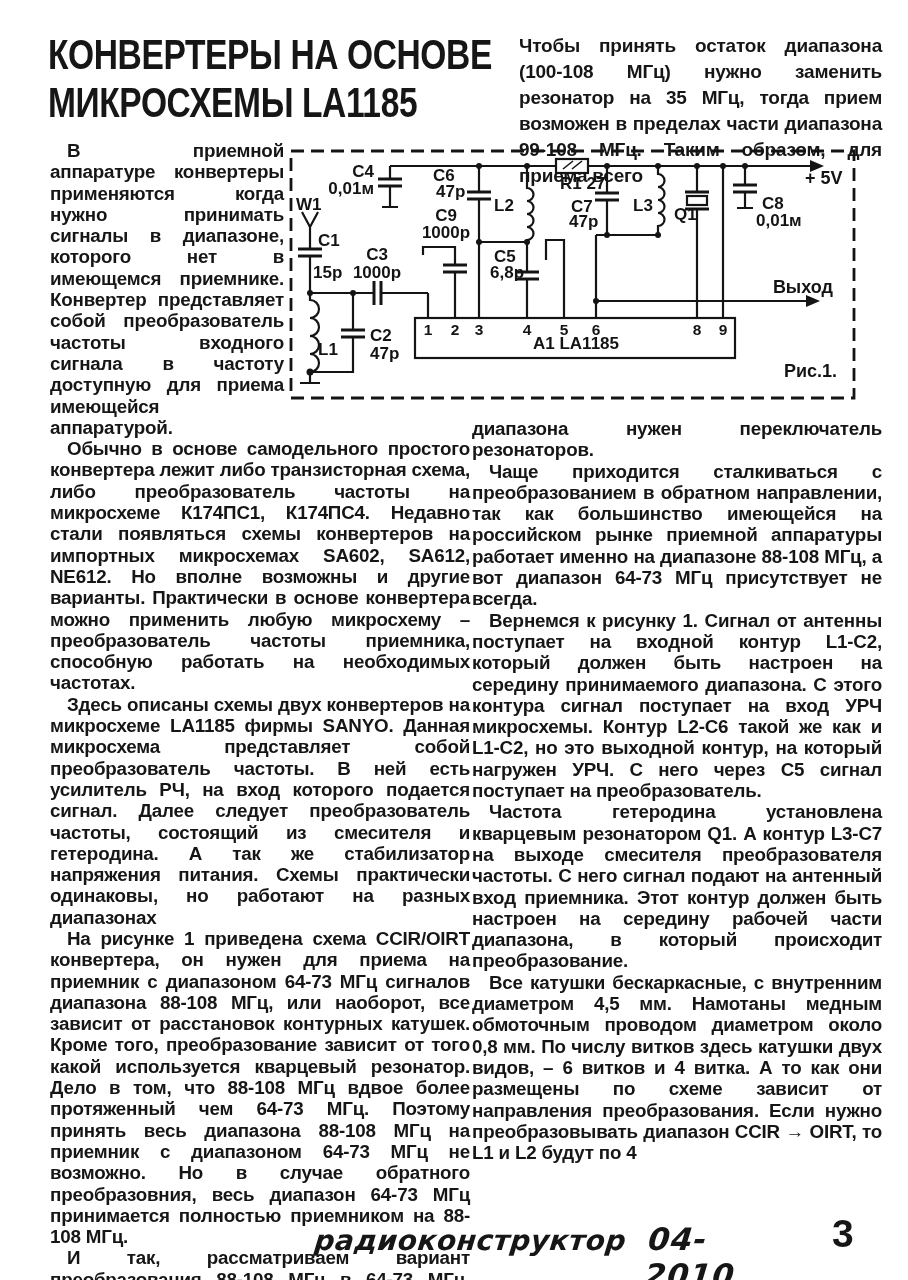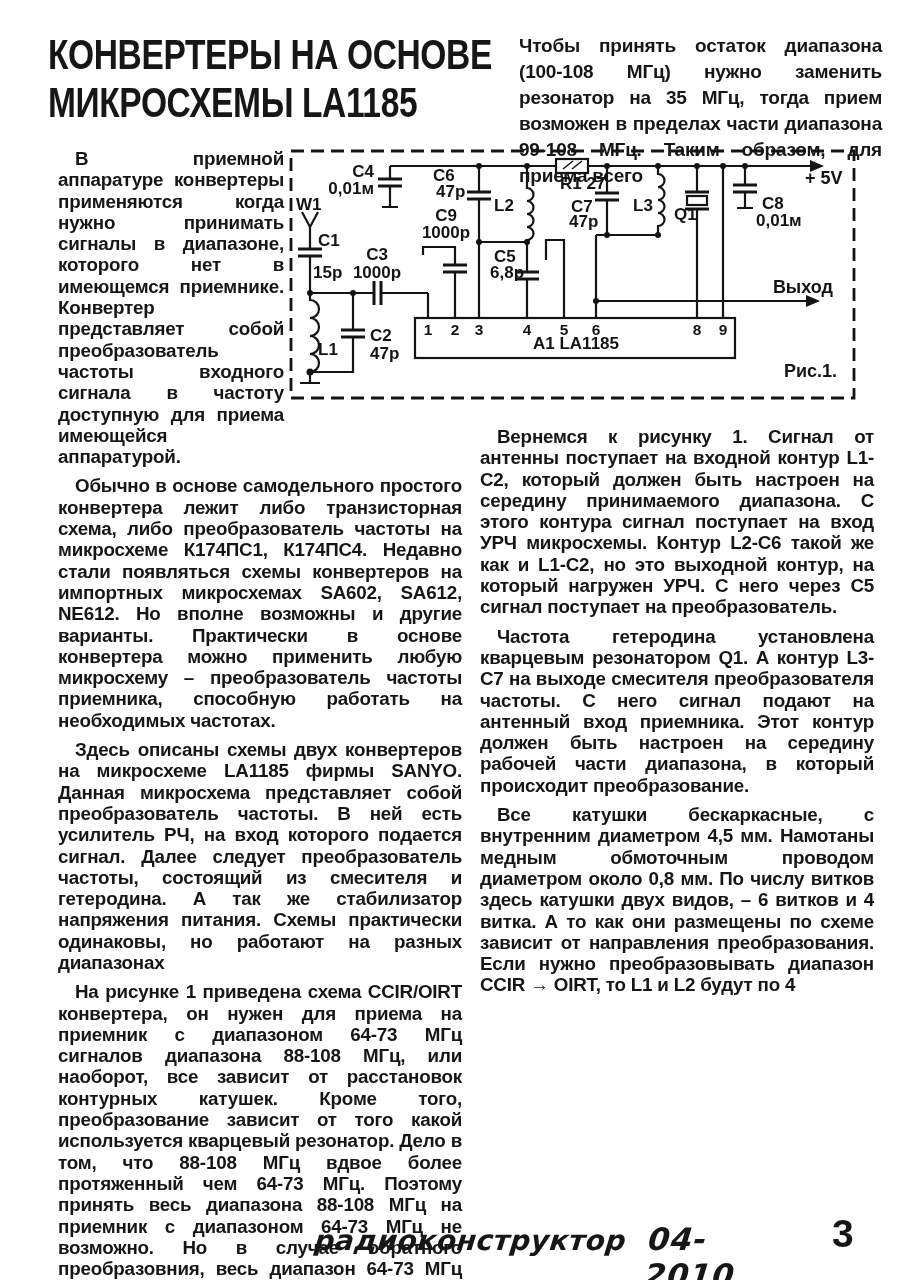--- a/index.html
+++ b/index.html
@@ -20,21 +20,21 @@
     font-size:19px;line-height:26px;font-weight:700;letter-spacing:-0.2px;
     text-align:justify;
   }
   
   .col{
     font-size:18.8px;line-height:21.3px;font-weight:700;letter-spacing:-0.2px;
     text-align:justify;
   }
   #leftcol{left:50px;top:140px;width:420px;}
   #rightcol{left:472px;top:418px;width:410px;}
-  .col p{margin:8px;text-indent:17px;}
+  .col p{margin:0;text-indent:17px;}
   .col p.noindent{text-indent:0;}
   #figspacer{float:right;width:186px;height:290px;}
   
   #figure{left:288px;top:148px;width:570px;height:254px;}
   #figure svg{display:block;width:570px;height:254px;}
   #figure text{font-family:"Liberation Sans",sans-serif;font-weight:700;font-size:17px;fill:#141414;}
   #figure text.small{font-size:15.5px;}
   #figure text.big{font-size:18px;}
   .wire{stroke:#141414;stroke-width:2.2;fill:none;}
   .plate{stroke:#141414;stroke-width:3;fill:none;}
@@ -64,20 +64,22 @@
 <div id="leftcol" class="abs col">
   <div id="figspacer"></div>
   <p>В приемной аппаратуре конвертеры применяются когда нужно принимать сигналы в диапазоне, которого нет в имеющемся приемнике. Конвертер представляет собой преобразователь частоты входного сигнала в частоту доступную для приема имеющейся аппаратурой.</p>
   <p>Обычно в основе самодельного простого конвертера лежит либо транзисторная схема, либо преобразователь частоты на микросхеме К174ПС1, К174ПС4. Недавно стали появляться схемы конвертеров на импортных микросхемах SA602, SA612, NE612. Но вполне возможны и другие варианты. Практически в основе конвертера можно применить любую микросхему – преобразователь частоты приемника, способную работать на необходимых частотах.</p>
   <p>Здесь описаны схемы двух конвертеров на микросхеме LA1185 фирмы SANYO. Данная микросхема представляет собой преобразователь частоты. В ней есть усилитель РЧ, на вход которого подается сигнал. Далее следует преобразователь частоты, состоящий из смесителя и гетеродина. А так же стабилизатор напряжения питания. Схемы практически одинаковы, но работают на разных диапазонах</p>
   <p>На рисунке 1 приведена схема CCIR/OIRT конвертера, он нужен для приема на приемник с диапазоном 64-73 МГц сигналов диапазона 88-108 МГц, или наоборот, все зависит от расстановок контурных катушек. Кроме того, преобразование зависит от того какой используется кварцевый резонатор. Дело в том, что 88-108 МГц вдвое более протяженный чем 64-73 МГц. Поэтому принять весь диапазона 88-108 МГц на приемник с диапазоном 64-73 МГц не возможно. Но в случае обратного преобразовния, весь диапазон 64-73 МГц принимается полностью приемником на 88-108 МГц.</p>
   <p>И так, рассматриваем вариант преобразования 88-108 МГц в 64-73 МГц. Если применить резонатор на 27 МГц, то прием будет возможен в  пределах  от  91 до 100 МГц</p>
 </div>
 
 <div id="rightcol" class="abs col">
+  <p class="noindent">диапазона нужен переключатель резонаторов.</p>
+  <p>Чаще приходится сталкиваться с преобразованием в обратном направлении, так как большинство имеющейся на российском рынке приемной аппаратуры работает именно на диапазоне 88-108 МГц, а вот диапазон 64-73 МГц присутствует не всегда.</p>
   <p>Вернемся к рисунку 1. Сигнал от антенны поступает на входной контур L1-C2, который должен быть настроен на середину принимаемого диапазона. С этого контура сигнал поступает на вход УРЧ микросхемы. Контур L2-C6 такой же как и L1-C2, но это выходной контур, на который нагружен УРЧ. С него через С5 сигнал поступает на преобразователь.</p>
   <p>Частота гетеродина установлена кварцевым резонатором Q1. А контур L3-C7 на выходе смесителя преобразователя частоты. С него сигнал подают на антенный вход приемника. Этот контур должен быть настроен на середину рабочей части диапазона, в который происходит преобразование.</p>
   <p>Все катушки бескаркасные, с внутренним диаметром 4,5 мм. Намотаны медным обмоточным проводом диаметром около 0,8 мм. По числу витков здесь катушки двух видов, – 6 витков и 4 витка. А то как они размещены по схеме зависит от направления преобразования. Если нужно преобразовывать диапазон CCIR → OIRT, то L1 и L2 будут по 4</p>
 </div>
 
 <div id="figure" class="abs">
 <svg viewBox="0 0 570 254">
   <rect id="figborder" x="3" y="3" width="563" height="247"></rect>
 
   <g>

